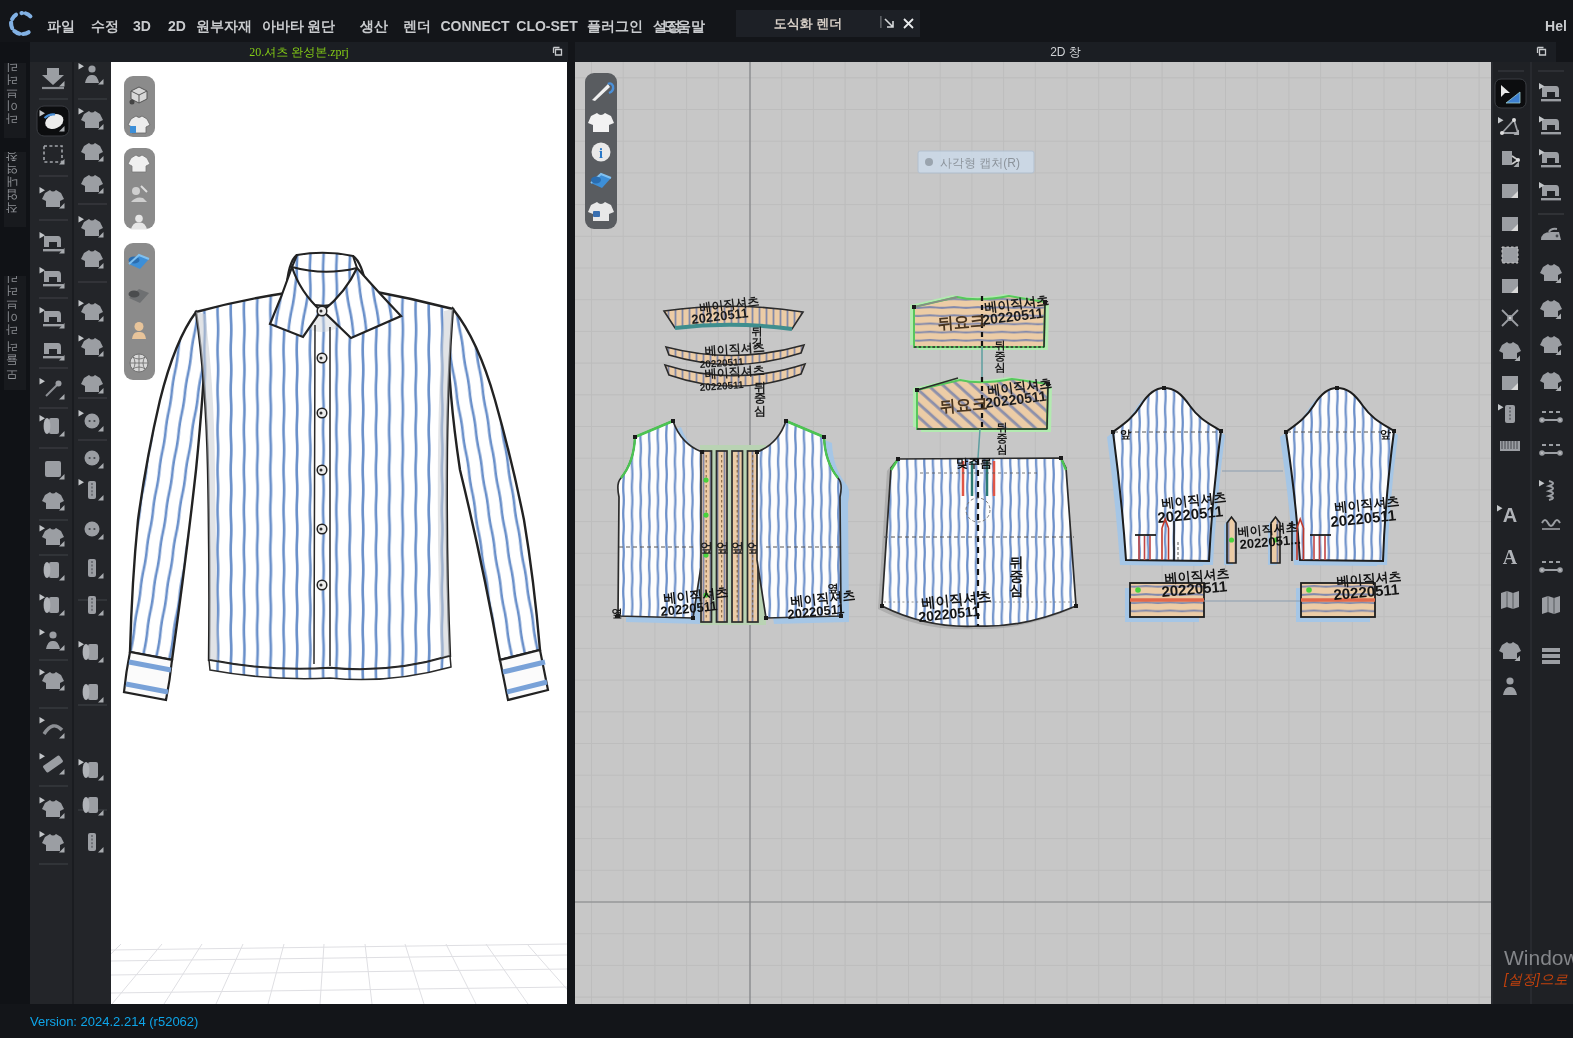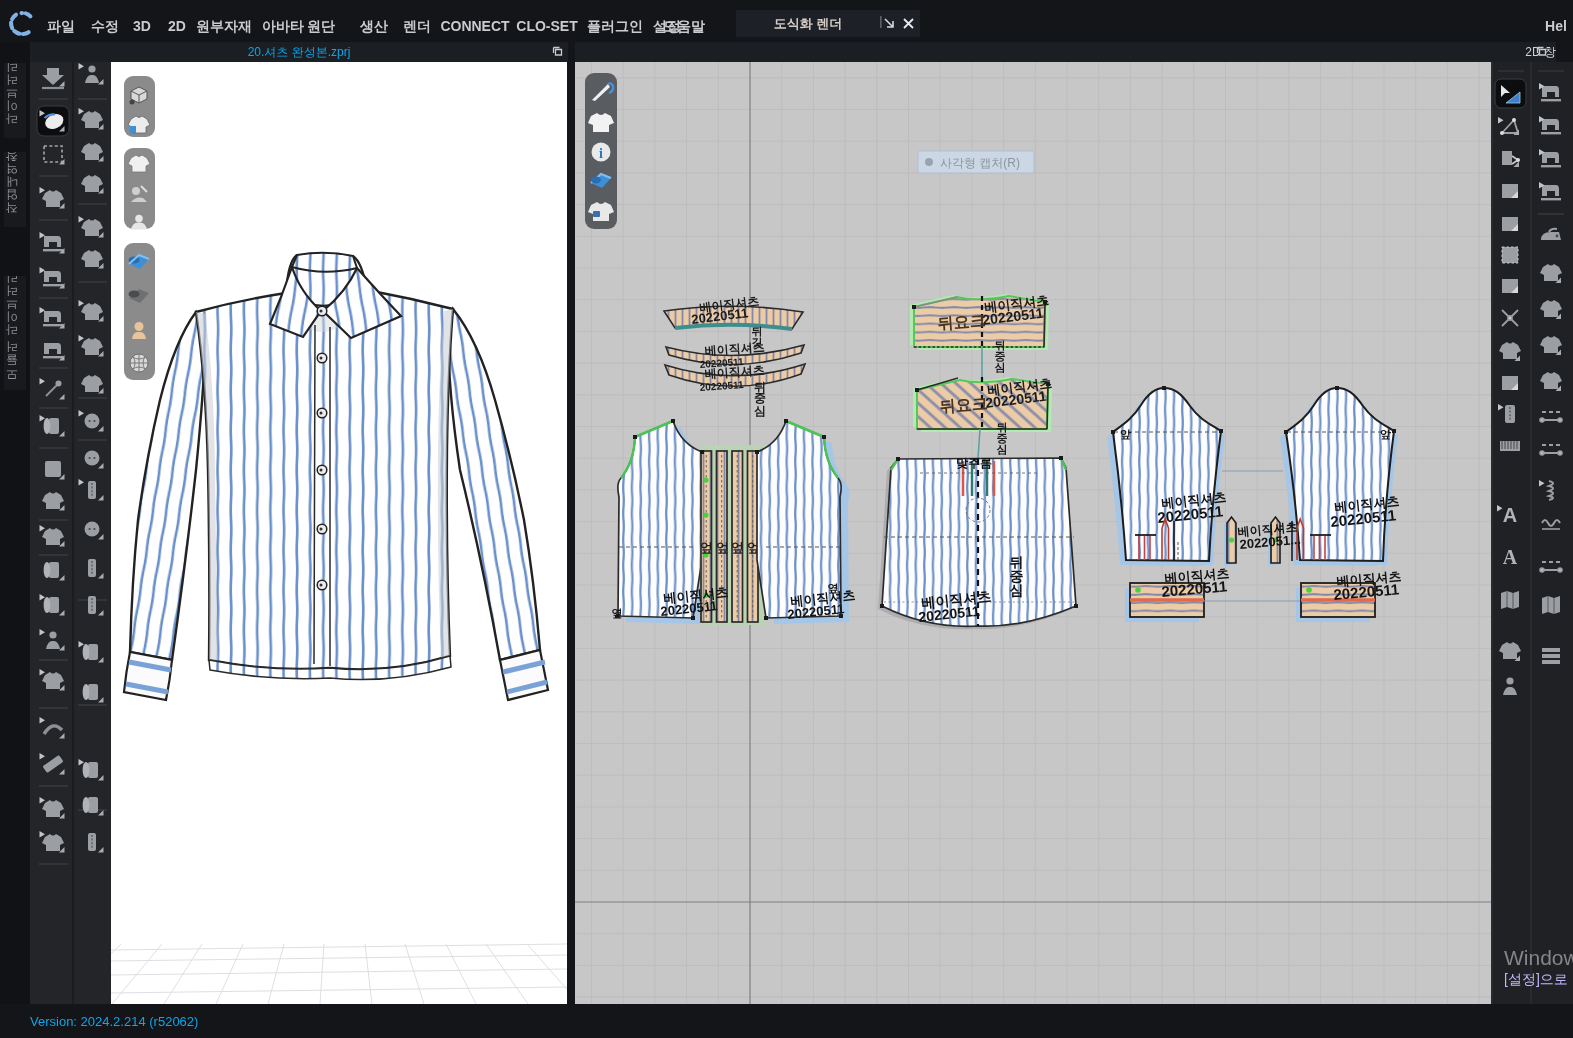--- a/index.html
+++ b/index.html
@@ -2,29 +2,29 @@
 <html><head><meta charset="utf-8">
 <style>
 html,body{margin:0;padding:0;width:1573px;height:1038px;overflow:hidden;background:#131519;font-family:"Liberation Sans",sans-serif;}
 .abs{position:absolute;}
 #menubar{left:0;top:0;width:1573px;height:42px;background:#131519;}
 .mi{position:absolute;top:18px;transform:translateX(-50%);color:#c9cbce;font-size:14px;white-space:nowrap;font-weight:bold;}
 #tab{left:736px;top:10px;width:184px;height:27px;background:#1d2026;color:#d6cec6;font-size:13px;font-weight:bold;}
 #lefttabs{left:0;top:42px;width:30px;height:963px;background:#101216;}
 .vtab{position:absolute;left:4px;width:22px;background:#181a1e;color:#8f9297;font-size:12px;writing-mode:vertical-rl;transform:rotate(180deg);text-align:center;letter-spacing:1px;white-space:nowrap;overflow:hidden;}
 #ltoolbar{left:30px;top:42px;width:81px;height:963px;background:#232529;}
-#panel3dtitle{left:30px;top:42px;width:538px;height:20px;background:#1b1e23;color:#0ea5e9;font-size:12px;text-align:center;line-height:20px;}
+#panel3dtitle{left:30px;top:42px;width:538px;height:20px;background:#1b1e23;color:#84cc16;font-size:12px;text-align:center;line-height:20px;font-family:Liberation Serif, serif;}
 #view3d{left:111px;top:62px;width:456px;height:942px;background:#ffffff;}
-#panel2dtitle{left:575px;top:42px;width:981px;height:20px;background:#1b1e23;color:#cfd1d4;font-size:12px;text-align:right;line-height:20px;}
+#panel2dtitle{left:575px;top:42px;width:981px;height:20px;background:#1b1e23;color:#cfd1d4;font-size:12px;text-align:center;line-height:20px;}
 #view2d{left:575px;top:62px;width:916px;height:942px;background:#bdbdbd;}
 #rtoolbar{left:1491px;top:62px;width:82px;height:942px;background:#1f2125;}
 #bottombar{left:0;top:1004px;width:1573px;height:34px;background:#131519;}
 #version{left:30px;top:1014px;color:#0ea5e9;font-size:13px;}
 #wmark{left:1504px;top:946px;color:#84868a;font-size:21px;}
-#wmark2{left:1504px;top:971px;color:#c4b5fd;font-size:14px;}
+#wmark2{left:1504px;top:971px;color:#c2410c;font-size:14px;font-style:italic;}
 </style></head>
 <body>
 <div class="abs" id="menubar">
   <svg class="abs" style="left:8px;top:10px" width="27" height="27" viewBox="0 0 27 27">
     <g stroke="#82b1e4" stroke-width="4.1" fill="none" stroke-linecap="round">
       <path d="M 22.4 6.3 A 10.4 10.4 0 0 0 13.5 3.1" stroke-dasharray="5.6 3.6"></path>
       <path d="M 8 4.7 A 10.4 10.4 0 0 0 3.1 13.5 A 10.4 10.4 0 0 0 13.5 23.9 A 10.4 10.4 0 0 0 22.4 20.7" stroke-dasharray="5.8 3.6"></path>
     </g>
   </svg>
   <span class="mi" style="left:61px">파일</span>

